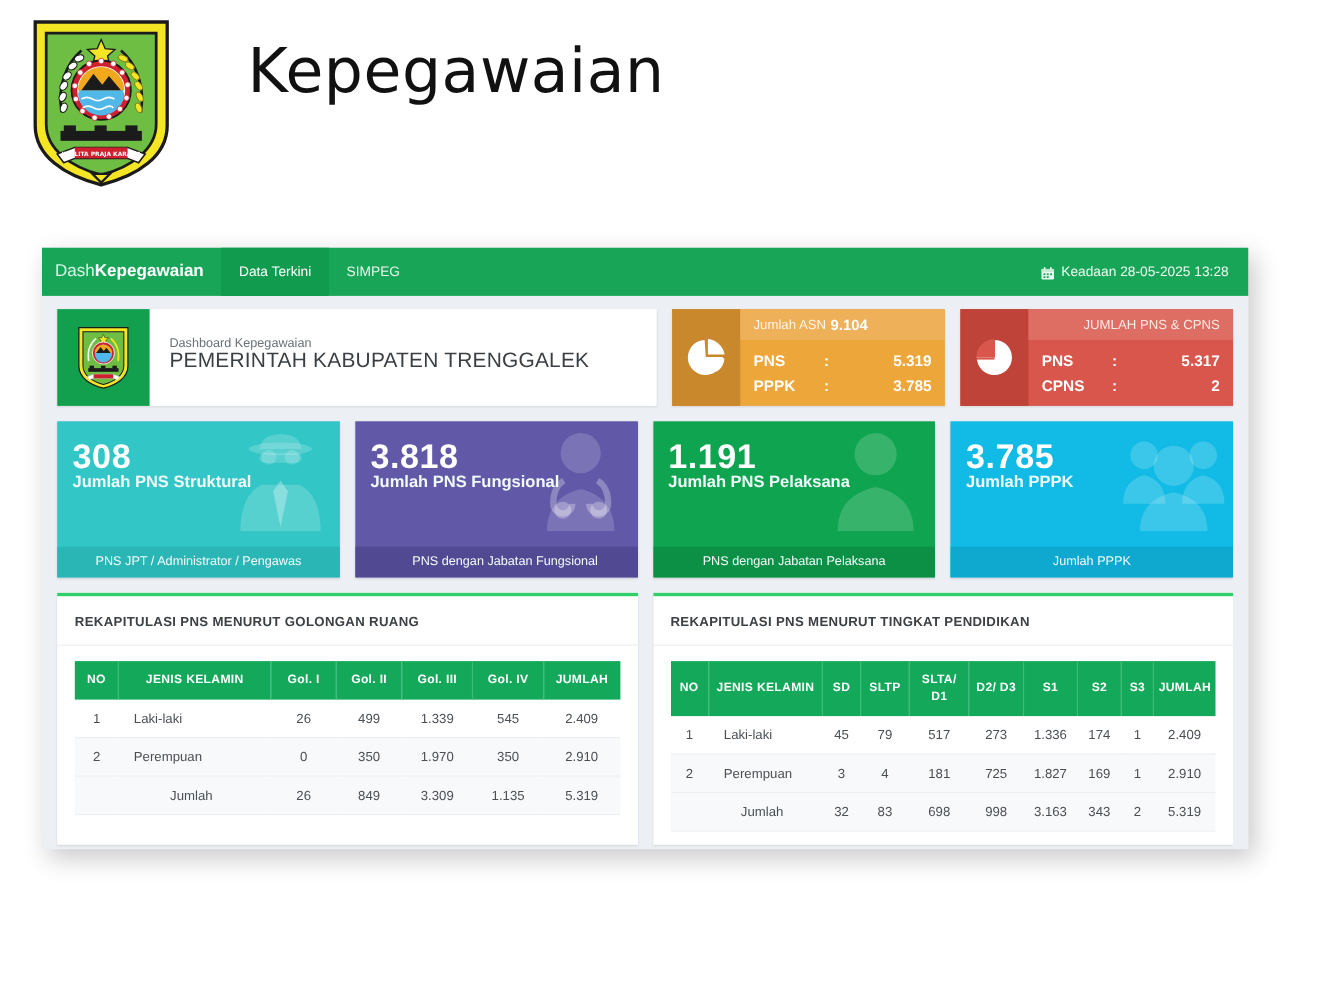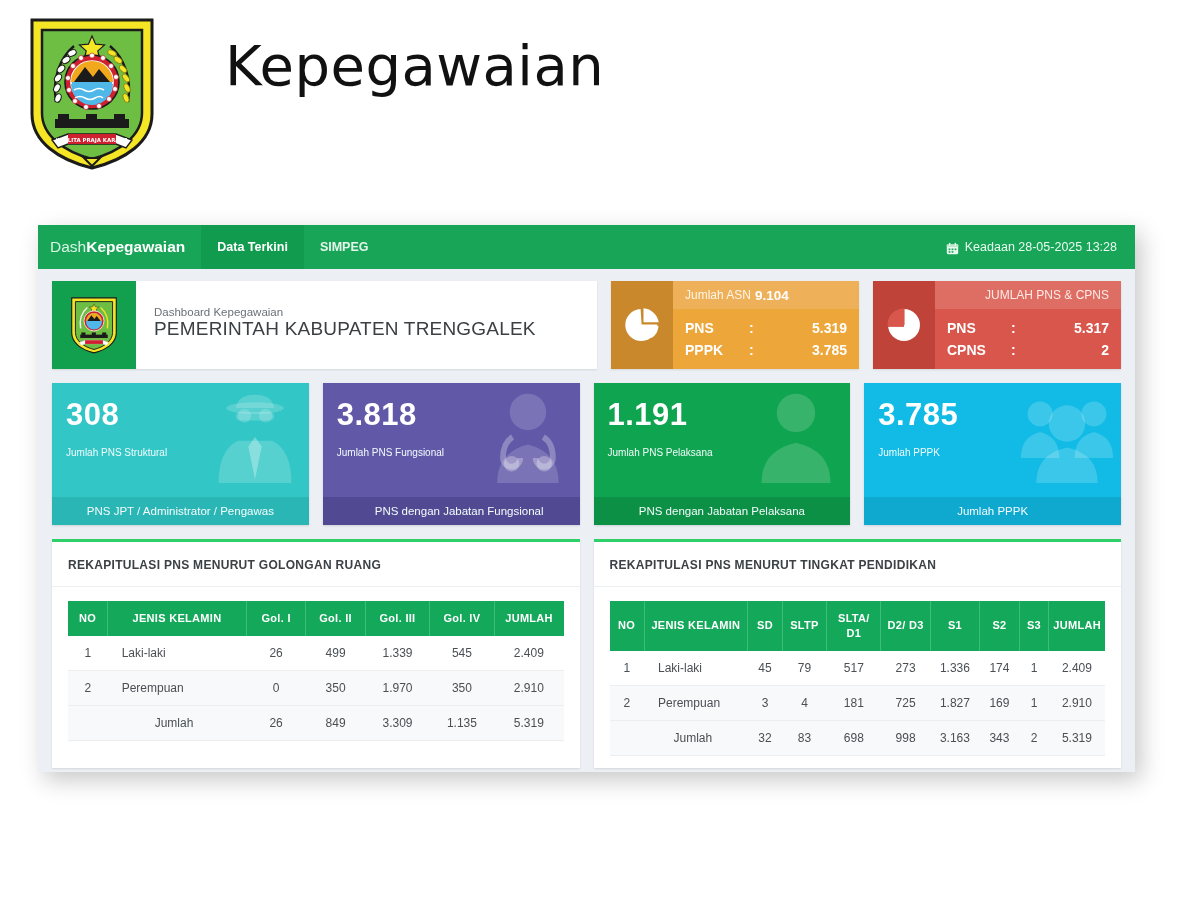--- a/index.html
+++ b/index.html
@@ -25,21 +25,21 @@
     box-shadow:6px 8px 22px rgba(0,0,0,.22);
   }
 
   
   #navbar{height:44px;background:#18a558;display:flex;align-items:stretch;position:relative;}
   #brand{display:flex;align-items:center;padding:0 16px 0 12px;color:#fff;font-size:15.5px;}
   #brand .light{font-weight:400;color:#d9f3e4;}
   #brand .bold{font-weight:700;color:#ffffff;}
   .nav-link{
     display:flex;align-items:center;padding:0 16px;color:#e4f5ea;
-    font-size:12.5px;font-weight:700;cursor:pointer;text-align:right;
+    font-size:12.5px;font-weight:400;cursor:pointer;text-align:right;
   }
   .nav-link.active{background:#119b4e;color:#ffffff;}
   #nav-right{
     margin-left:auto;display:flex;align-items:center;gap:6px;
     padding-right:18px;color:#eafaf0;font-size:12.5px;
   }
   .cal-ico{width:13px;height:13px;display:inline-block;position:relative;top:1px;}
 
   
   #dash-body{padding:12px 14px 0 14px;}
@@ -78,21 +78,21 @@
   #asn-panel .mini-head{background:#efb05a;}
   
   #pns-panel{background:#d8564b;}
   #pns-panel .mini-icon{background:#bf4338;}
   #pns-panel .mini-head{background:#de6e63;color:#ffe9e6;justify-content:flex-end;}
 
   
   .stat{flex:1;position:relative;overflow:hidden;box-shadow:0 1px 2px rgba(0,0,0,.12);}
   .stat-main{height:98px;position:relative;padding:16px 25px 0 14px;}
   .stat-num{font-size:31px;font-weight:700;color:#ffffff;line-height:1;letter-spacing:.5px;}
-  .stat-label{margin-top:17px;font-size:10px;color:#f2fbfb;}
+  .stat-label{margin-top:0;font-size:15px;color:#f2fbfb;font-weight:bold;}
   .stat-foot{
     height:28px;display:flex;align-items:center;justify-content:center;
     font-size:11.5px;color:#f3fbfb;
   }
   .stat-art{position:absolute;right:6px;bottom:0;top:4px;width:96px;opacity:1;}
 
   #card-struktural{background:#33c6c6;}
   #card-struktural .stat-foot{background:#2bb6b6;}
   #card-fungsional{background:#6159a8;}
   #card-fungsional .stat-foot{background:#514a93;padding-left:16px;}

